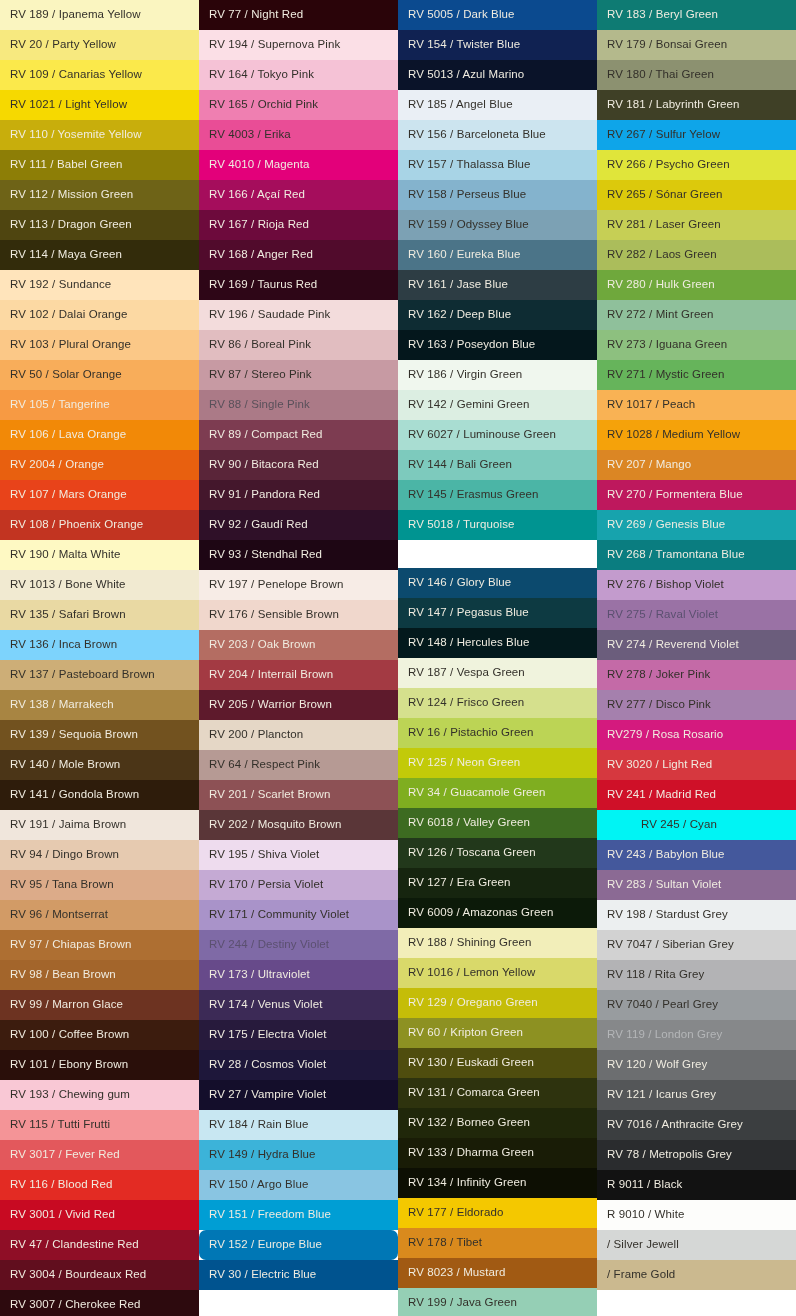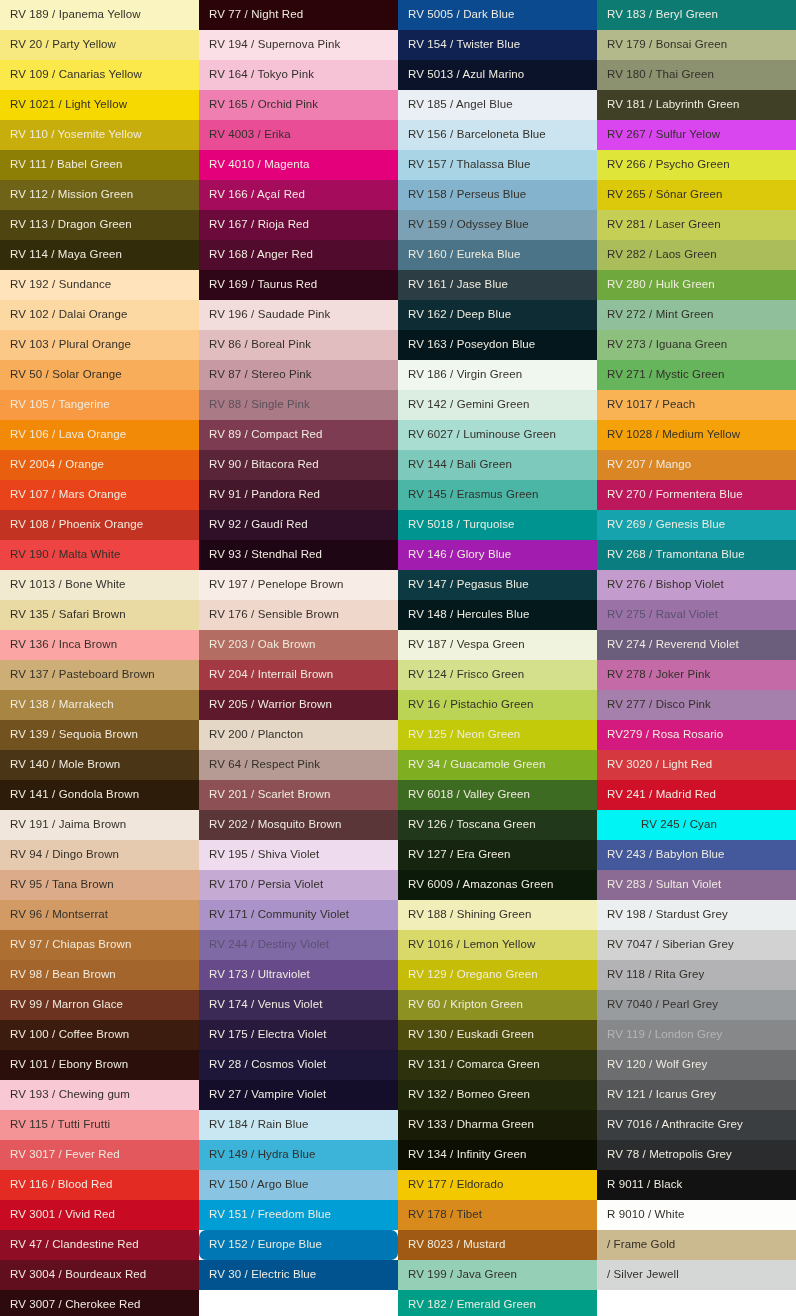--- a/index.html
+++ b/index.html
@@ -80,30 +80,30 @@
       </div>
       <div class="swatch" style="background: rgb(232, 96, 15); color: rgb(240, 236, 224);">
         <span class="lbl">RV 2004 / Orange</span>
       </div>
       <div class="swatch" style="background: rgb(232, 67, 26); color: rgb(240, 236, 224);">
         <span class="lbl">RV 107 / Mars Orange</span>
       </div>
       <div class="swatch" style="background: rgb(194, 52, 33); color: rgb(240, 236, 224);">
         <span class="lbl">RV 108 / Phoenix Orange</span>
       </div>
-      <div class="swatch" style="background: #ef4444; color: rgb(51, 48, 42);">
+      <div class="swatch" style="background: #fef9c3; color: rgb(51, 48, 42);">
         <span class="lbl">RV 190 / Malta White</span>
       </div>
       <div class="swatch" style="background: rgb(241, 234, 209); color: rgb(51, 48, 42);">
         <span class="lbl">RV 1013 / Bone White</span>
       </div>
       <div class="swatch" style="background: rgb(233, 217, 163); color: rgb(51, 48, 42);">
         <span class="lbl">RV 135 / Safari Brown</span>
       </div>
-      <div class="swatch" style="background: #fca5a5; color: rgb(51, 48, 42);">
+      <div class="swatch" style="background: #7dd3fc; color: rgb(51, 48, 42);">
         <span class="lbl">RV 136 / Inca Brown</span>
       </div>
       <div class="swatch" style="background: rgb(205, 174, 119); color: rgb(51, 48, 42);">
         <span class="lbl">RV 137 / Pasteboard Brown</span>
       </div>
       <div class="swatch" style="background: rgb(168, 133, 66); color: rgb(240, 236, 224);">
         <span class="lbl">RV 138 / Marrakech</span>
       </div>
       <div class="swatch" style="background: rgb(114, 82, 31); color: rgb(240, 236, 224);">
         <span class="lbl">RV 139 / Sequoia Brown</span>
@@ -348,21 +348,21 @@
       </div>
       <div class="swatch" style="background: rgb(125, 202, 189); color: rgb(51, 48, 42);">
         <span class="lbl">RV 144 / Bali Green</span>
       </div>
       <div class="swatch" style="background: rgb(75, 181, 166); color: rgb(51, 48, 42);">
         <span class="lbl">RV 145 / Erasmus Green</span>
       </div>
       <div class="swatch" style="background: rgb(0, 148, 145); color: rgb(240, 236, 224);">
         <span class="lbl">RV 5018 / Turquoise</span>
       </div>
-      <div class="swatch" style="background: #a21caf; color: rgb(240, 236, 224);">
+      <div class="swatch" style="background: #0c4a6e; color: rgb(240, 236, 224); margin-top: 28px;">
         <span class="lbl">RV 146 / Glory Blue</span>
       </div>
       <div class="swatch" style="background: rgb(13, 58, 66); color: rgb(240, 236, 224);">
         <span class="lbl">RV 147 / Pegasus Blue</span>
       </div>
       <div class="swatch" style="background: rgb(3, 25, 28); color: rgb(240, 236, 224);">
         <span class="lbl">RV 148 / Hercules Blue</span>
       </div>
       <div class="swatch" style="background: rgb(240, 243, 221); color: rgb(51, 48, 42);">
         <span class="lbl">RV 187 / Vespa Green</span>
@@ -440,21 +440,21 @@
       </div>
       <div class="swatch" style="background: rgb(180, 185, 140); color: rgb(51, 48, 42);">
         <span class="lbl">RV 179 / Bonsai Green</span>
       </div>
       <div class="swatch" style="background: rgb(140, 145, 112); color: rgb(51, 48, 42);">
         <span class="lbl">RV 180 / Thai Green</span>
       </div>
       <div class="swatch" style="background: rgb(63, 64, 38); color: rgb(240, 236, 224);">
         <span class="lbl">RV 181 / Labyrinth Green</span>
       </div>
-      <div class="swatch" style="background: #d946ef; color: rgb(51, 48, 42);">
+      <div class="swatch" style="background: #0ea5e9; color: rgb(51, 48, 42);">
         <span class="lbl">RV 267 / Sulfur Yelow</span>
       </div>
       <div class="swatch" style="background: rgb(224, 229, 58); color: rgb(51, 48, 42);">
         <span class="lbl">RV 266 / Psycho Green</span>
       </div>
       <div class="swatch" style="background: rgb(220, 201, 12); color: rgb(51, 48, 42);">
         <span class="lbl">RV 265 / Sónar Green</span>
       </div>
       <div class="swatch" style="background: rgb(198, 207, 85); color: rgb(51, 48, 42);">
         <span class="lbl">RV 281 / Laser Green</span>
@@ -551,23 +551,23 @@
       </div>
       <div class="swatch" style="background: rgb(42, 44, 46); color: rgb(240, 236, 224);">
         <span class="lbl">RV 78 / Metropolis Grey</span>
       </div>
       <div class="swatch" style="background: rgb(18, 18, 18); color: rgb(240, 236, 224);">
         <span class="lbl">R 9011 / Black</span>
       </div>
       <div class="swatch" style="background: rgb(253, 253, 251); color: rgb(51, 48, 42);">
         <span class="lbl">R 9010 / White</span>
       </div>
+      <div class="swatch" style="background: rgb(213, 215, 214); color: rgb(51, 48, 42);">
+        <span class="lbl">/ Silver Jewell</span>
+      </div>
       <div class="swatch" style="background: rgb(203, 185, 143); color: rgb(51, 48, 42);">
         <span class="lbl">/ Frame Gold</span>
-      </div>
-      <div class="swatch" style="background: rgb(213, 215, 214); color: rgb(51, 48, 42);">
-        <span class="lbl">/ Silver Jewell</span>
       </div>
       <div class="swatch" style="background: rgb(255, 255, 255); color: rgb(255, 255, 255);">
         <span class="lbl"></span>
       </div>
     </div>
   </div>
 
 </body></html>

